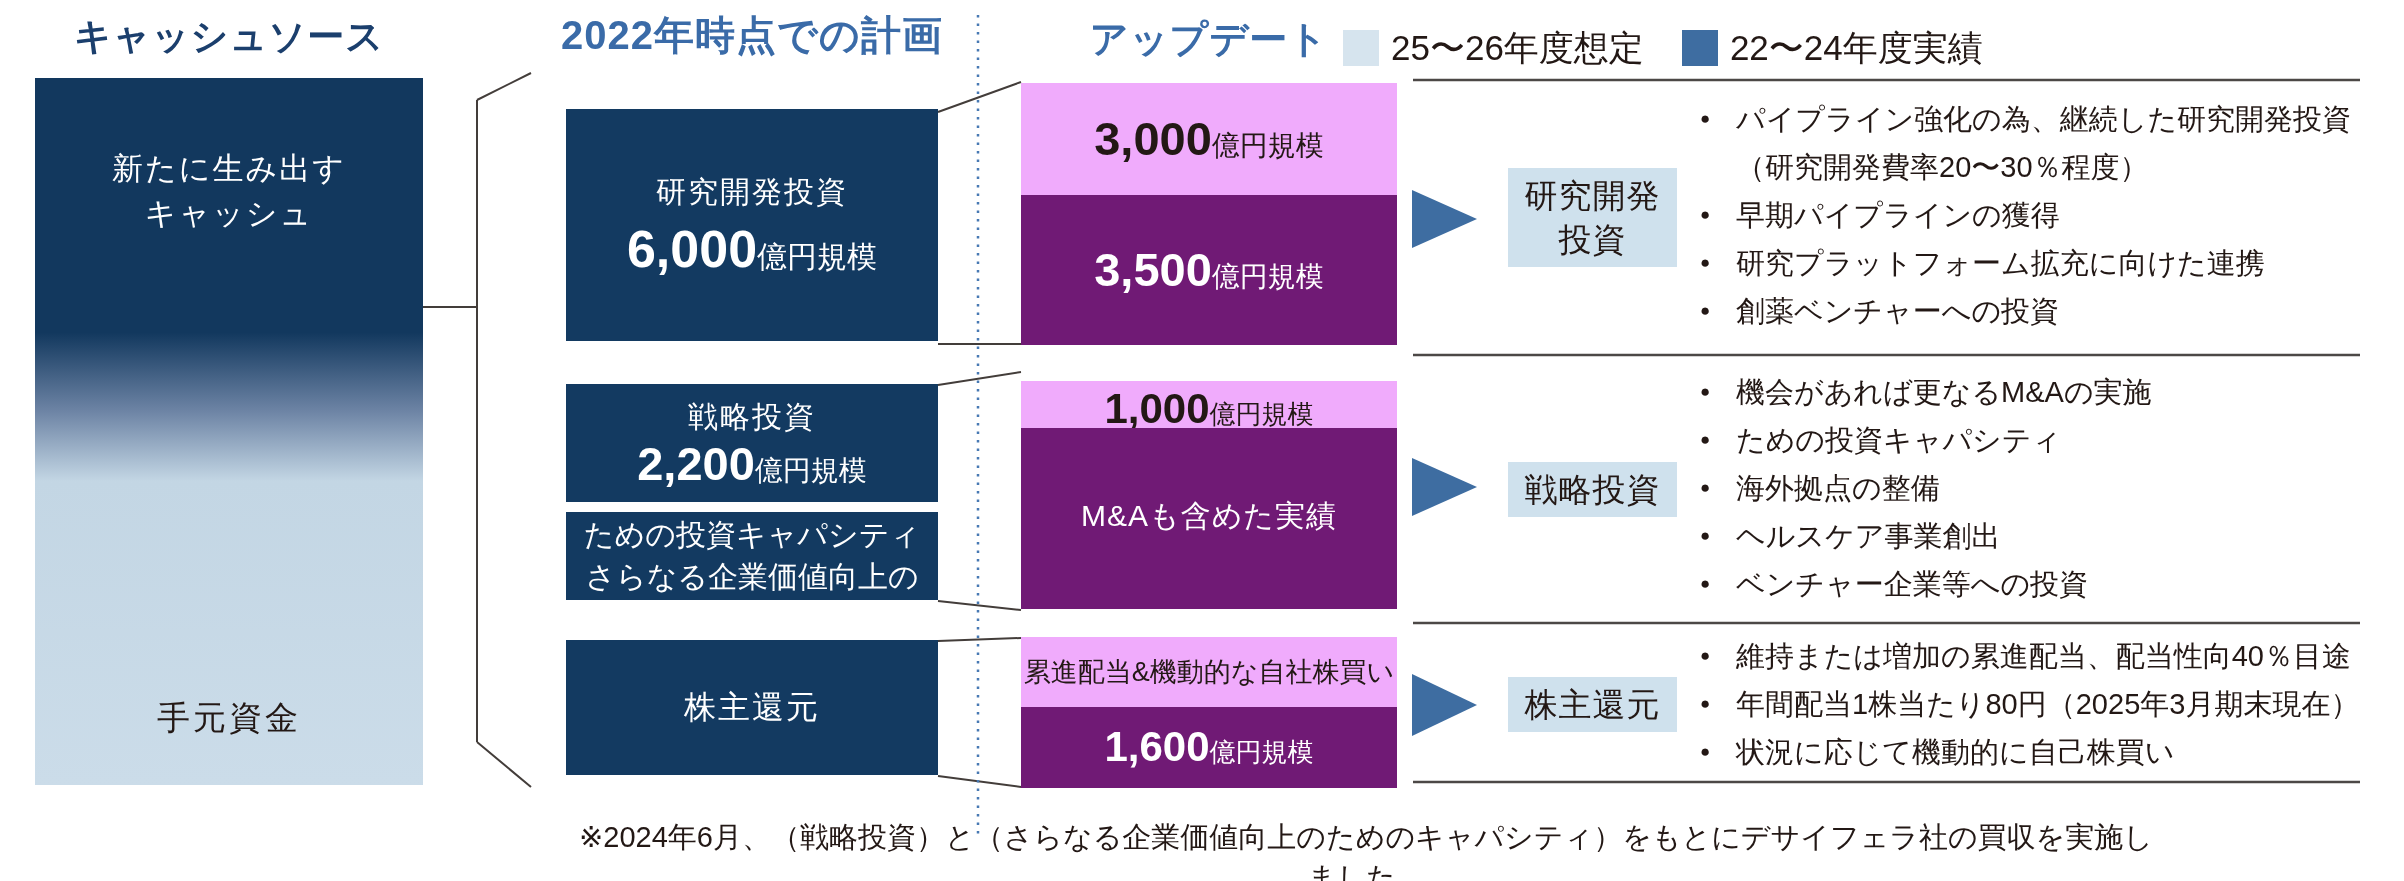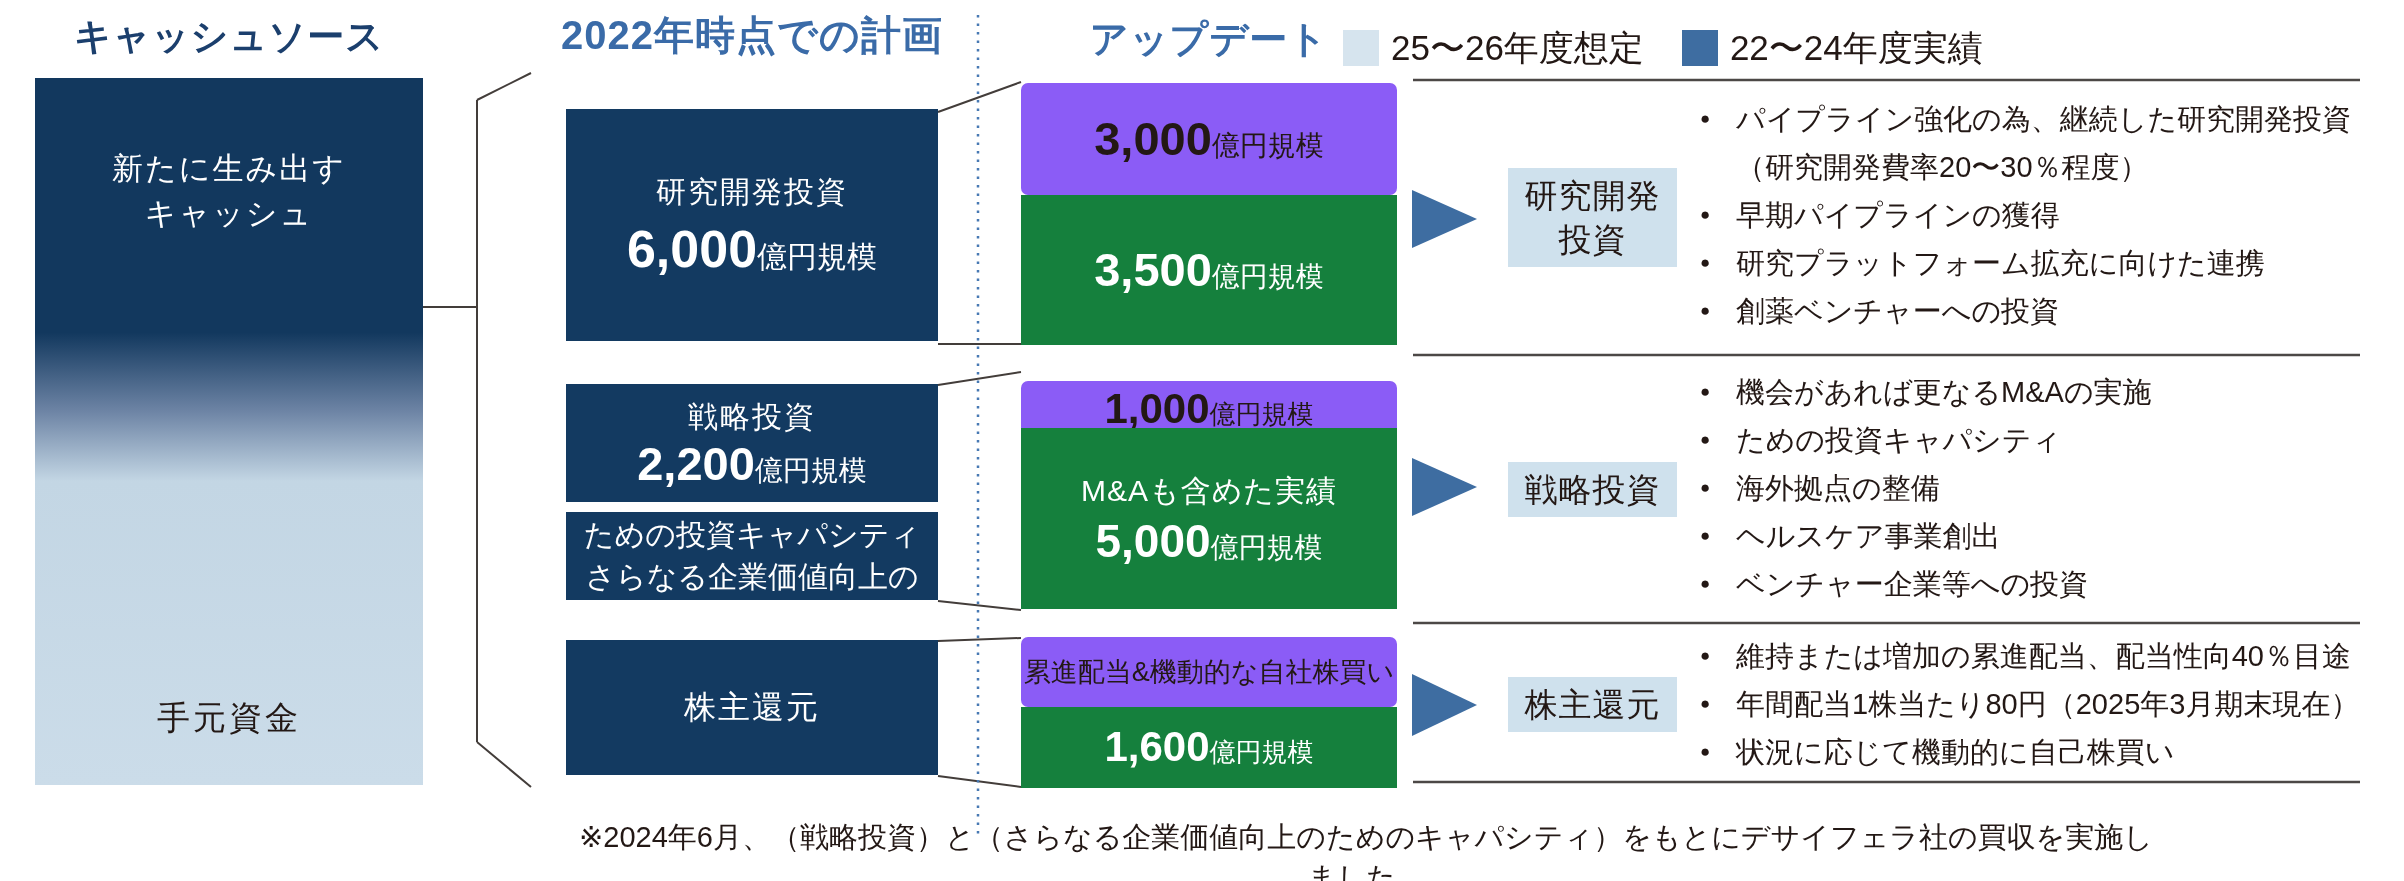--- a/index.html
+++ b/index.html
@@ -45,22 +45,22 @@
   .pb1 .ttl{margin-bottom:8px;}
   .amt{line-height:1.1;white-space:nowrap;}
   .amt .num{font-weight:600;}
   .amt .unit{font-weight:500;}
   .pb1 .num{font-size:52px;} .pb1 .unit{font-size:30px;}
   .pb2 .num{font-size:47px;} .pb2 .unit{font-size:28px;}
 
   
   .ubox{left:1021px;width:376px;display:flex;flex-direction:column;align-items:center;
     justify-content:center;text-align:center;}
-  .ulight{background:#8b5cf6;color:#231815;border-radius:7px;}
-  .umid{background:#15803d;color:#ffffff;}
+  .ulight{background:#f0abfc;color:#231815;}
+  .umid{background:#701a75;color:#ffffff;}
   .ub1l{top:83px;height:112px;}
   .ub1m{top:195px;height:150px;}
   .ub2l{top:381px;height:57px;}
   .ub2m{top:428px;height:181px;}
   .ub3l{top:637px;height:70px;font-size:27px;font-weight:500;}
   .ub3m{top:707px;height:81px;}
   .ub1l .num,.ub1m .num{font-size:47px;}
   .ub1l .unit,.ub1m .unit{font-size:28px;}
   .ub2l .num{font-size:42px;} .ub2l .unit{font-size:26px;}
   .ub2m .num{font-size:46px;} .ub2m .unit{font-size:28px;}
@@ -151,23 +151,20 @@
     </div>
   </div>
 
   <div class="abs ubox ulight ub2l">
     <div class="amt">
       <span class="num">1,000</span><span class="unit">億円規模</span>
     </div>
   </div>
   <div class="abs ubox umid ub2m">
     <div class="pfx">M&amp;Aも含めた実績</div>
-    <div class="amt">
-      <span class="num">5,000</span><span class="unit">億円規模</span>
-    </div>
   </div>
 
   <div class="abs ubox ulight ub3l">累進配当&amp;機動的な自社株買い</div>
   <div class="abs ubox umid ub3m">
     <div class="amt">
       <span class="num">1,600</span><span class="unit">億円規模</span>
     </div>
   </div>
 
   <div class="abs lblbox lbl1">

